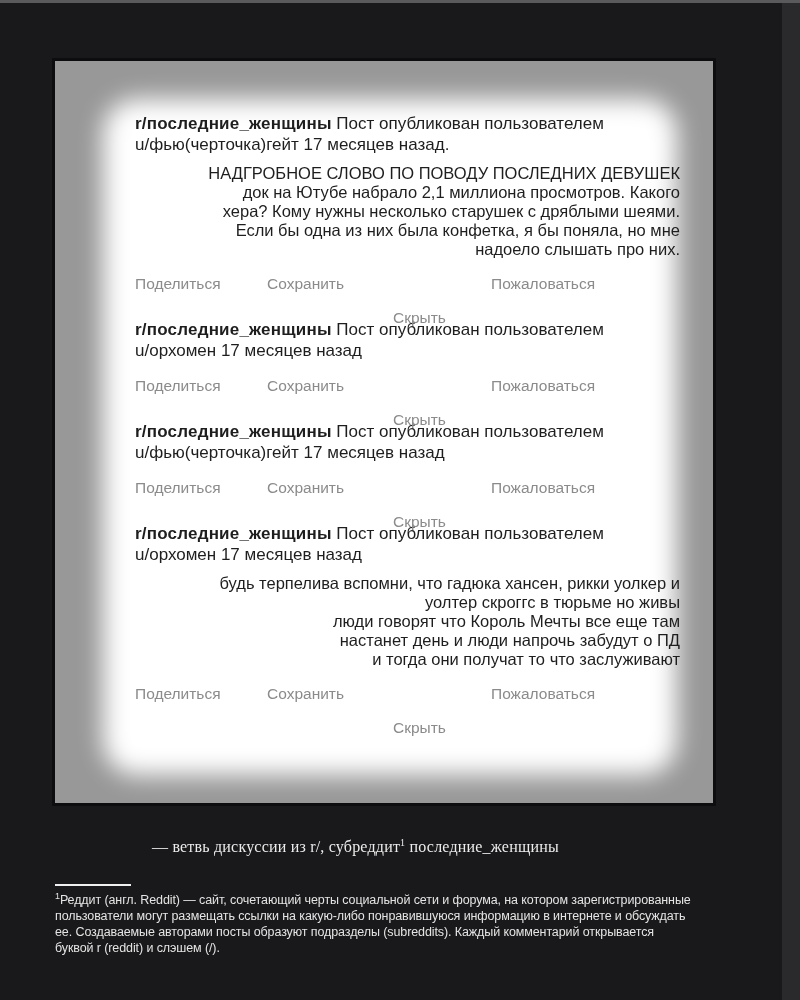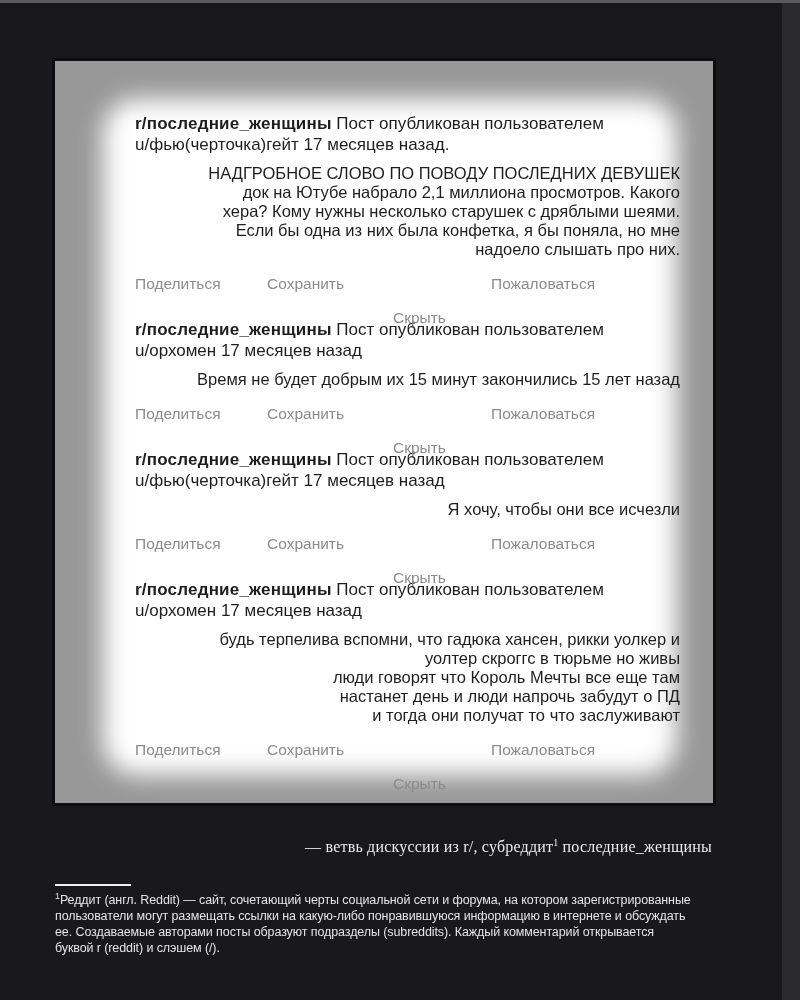--- a/index.html
+++ b/index.html
@@ -56,21 +56,21 @@
   .actions span { position: absolute; top: 0; cursor: default; }
   .actions span:nth-child(1) { left: 0; text-align: right; }
   .actions span:nth-child(2) { left: 132px; }
   .actions span:nth-child(3) { left: 258px; margin-top: 34px; }
   .actions span:nth-child(4) { left: 356px; }
   
   .caption {
     position: absolute; left: 152px; top: 837px; width: 560px;
     font-family: "Liberation Serif", serif;
     font-size: 16px; line-height: 20px;
-    color: #ececec; letter-spacing: 0.2px; text-align: right;
+    color: #ececec; letter-spacing: 0.2px;
   }
   .caption sup { font-size: 10px; line-height: 0; }
   
   .footnote-rule {
     position: absolute; left: 55px; top: 884px;
     width: 76px; height: 2px; background: #f0f0f0;
   }
   .footnote {
     position: absolute; left: 55px; top: 892px; width: 715px;
     font-size: 12.5px; line-height: 16px;
@@ -99,32 +99,30 @@
         <div class="actions">
           <span>Поделиться</span>
           <span>Сохранить</span>
           <span>Скрыть</span>
           <span>Пожаловаться</span>
         </div>
       </article>
       <article class="post">
         <div class="hdr"><b>r/последние_женщины</b> <span>Пост опубликован пользователем
 u/орхомен 17 месяцев назад</span></div>
-        <div class="body">Время не будет добрым их 15 минут закончились 15 лет назад</div>
         <div class="actions">
           <span>Поделиться</span>
           <span>Сохранить</span>
           <span>Скрыть</span>
           <span>Пожаловаться</span>
         </div>
       </article>
       <article class="post">
         <div class="hdr"><b>r/последние_женщины</b> <span>Пост опубликован пользователем
 u/фью(черточка)гейт 17 месяцев назад</span></div>
-        <div class="body">Я хочу, чтобы они все исчезли</div>
         <div class="actions">
           <span>Поделиться</span>
           <span>Сохранить</span>
           <span>Скрыть</span>
           <span>Пожаловаться</span>
         </div>
       </article>
       <article class="post">
         <div class="hdr"><b>r/последние_женщины</b> <span>Пост опубликован пользователем
 u/орхомен 17 месяцев назад</span></div>

